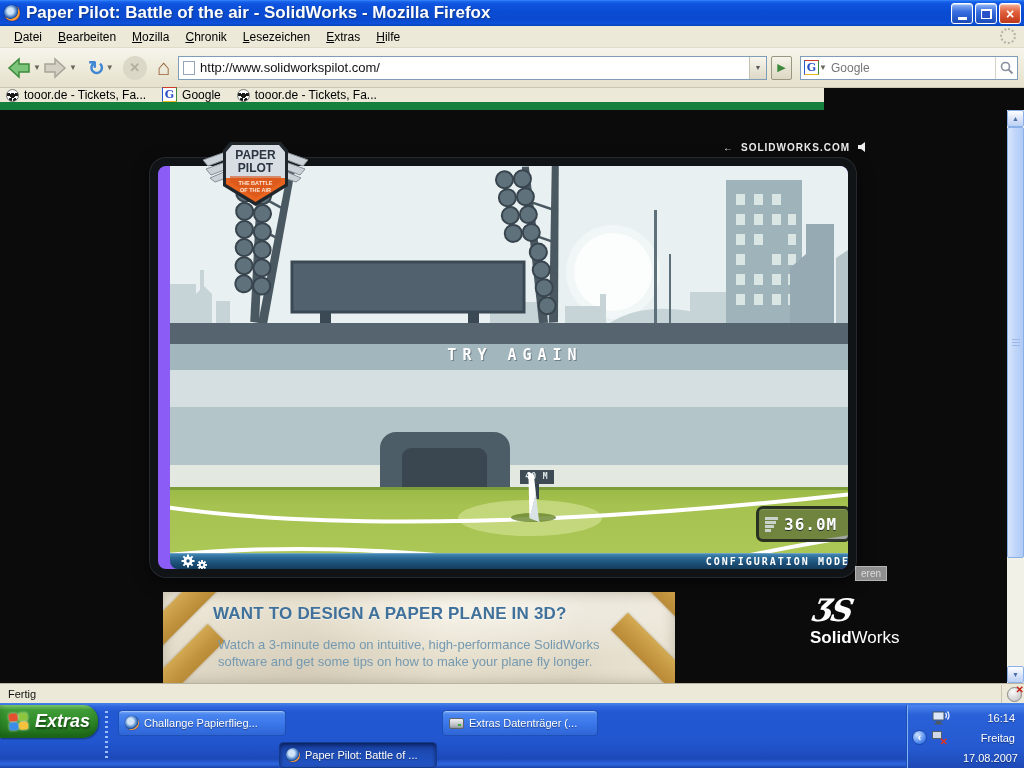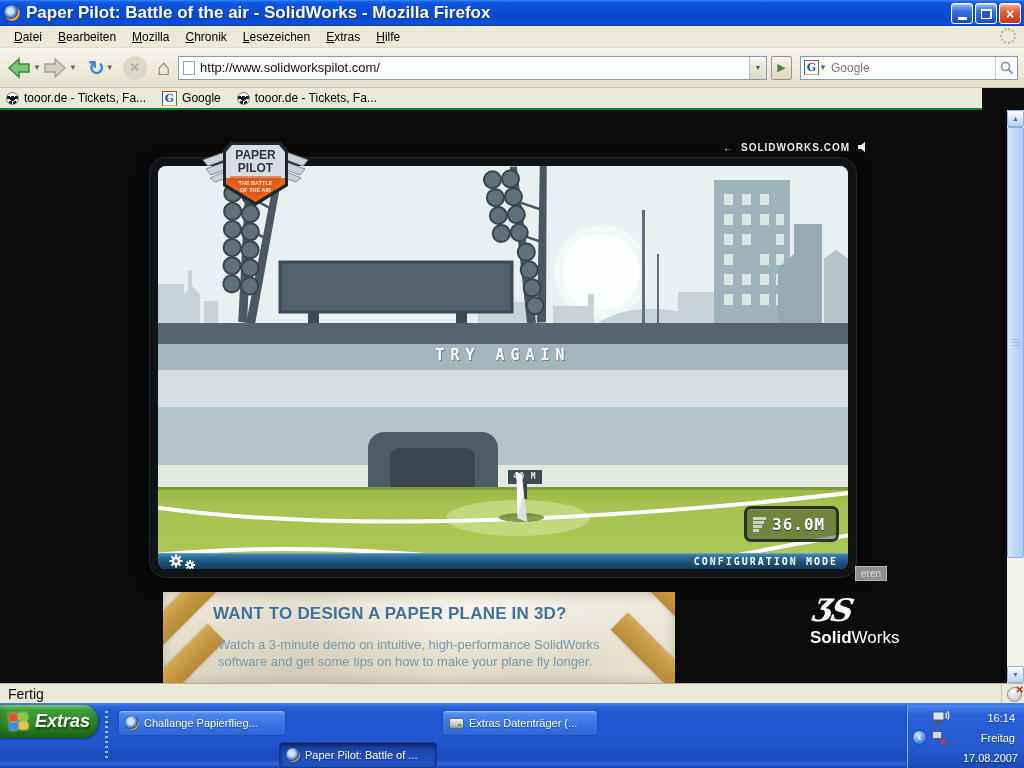--- a/index.html
+++ b/index.html
@@ -53,22 +53,22 @@
     display:flex; align-items:center; justify-content:center; font-size:7px; color:#555; }
   .go-btn { width:21px; height:24px; border:1px solid #9a9682; border-radius:2px; background:linear-gradient(180deg,#f6f4ea,#dcd7c2);
     display:flex; align-items:center; justify-content:center; color:#3d8a3d; font-size:11px; margin-right:8px; }
   .searchbox { width:218px; height:24px; background:#fff; border:1px solid #7f9db9; display:flex; align-items:center; }
   .g-ico { width:15px; height:15px; margin-left:3px; border:1px solid; border-color:#d03a28 #3a8a3a #e8b820 #2a5ad0;
     color:#2a50c8; font-family:"DejaVu Serif",serif; font-weight:bold; font-size:11px; line-height:13px; text-align:center; background:#fff; }
   .searchbox input { flex:1; border:none; outline:none; font-size:12px; color:#999; padding-left:4px; background:transparent; width:60px; }
   .mag-area { width:22px; height:22px; border-left:1px solid #d6d2c2; display:flex; align-items:center; justify-content:center; }
 
   
-  .bookmarksbar { position:absolute; left:0; top:88px; width:982px; height:22px; background:#ece9d8;
-    border-bottom:2px solid #15803d; display:flex; align-items:center; padding-left:6px; gap:16px; }
+  .bookmarksbar { position:absolute; left:0; top:88px; width:824px; height:22px; background:#ece9d8;
+    border-bottom:8px solid #15803d; display:flex; align-items:flex-end; padding-left:6px; gap:16px; }
   .bm-item { display:flex; align-items:center; gap:5px; font-size:12px; color:#000; }
   .soccer-ico { width:13px; height:13px; border-radius:50%; border:1px solid #777;
     background: radial-gradient(circle at 50% 50%, #1a1a1a 0 2.4px, transparent 2.6px),
       radial-gradient(circle at 12% 42%, #1a1a1a 0 1.7px, transparent 1.9px),
       radial-gradient(circle at 88% 42%, #1a1a1a 0 1.7px, transparent 1.9px),
       radial-gradient(circle at 32% 90%, #1a1a1a 0 1.7px, transparent 1.9px),
       radial-gradient(circle at 72% 90%, #1a1a1a 0 1.7px, transparent 1.9px), #fdfdfd; }
 
   
   .content { position:absolute; left:0; top:110px; width:1024px; height:573px; background:#0b0b0c; overflow:hidden; }
@@ -85,21 +85,21 @@
   
   .sw-link { position:absolute; left:723px; top:31px; display:flex; align-items:center; gap:7px; color:#ededed;
     font-size:10px; font-weight:bold; letter-spacing:1px; }
 
   
   .logo { position:absolute; left:203px; top:28px; width:105px; height:84px; z-index:5; }
 
   
   .game-frame { position:absolute; left:150px; top:48px; width:706px; height:419px;
     border:8px solid #101417; border-radius:16px; background:#8b5cf6; overflow:hidden;
-    box-shadow:0 0 0 1px #26292e, 0 5px 16px rgba(0,0,0,.55); }
+    box-shadow:0 0 0 1px #26292e, 0 5px 16px rgba(0,0,0,.55);padding-left:12px; }
   .gf-inner { position:relative; width:690px; height:403px; overflow:hidden; }
   .band { position:absolute; left:0; width:690px; }
   .band.wall  { top:157px; height:21px; background:#55646e; }
   .band.stand { top:178px; height:26px; background:#a2b6bd; }
   .band.light1{ top:204px; height:37px; background:#d5dfe1; }
   .band.gray2 { top:241px; height:58px; background:#b4c5c9; }
   .band.pale  { top:299px; height:22px; background:#e3e8e0; }
   .try-again { position:absolute; left:0; top:180px; width:690px; text-align:center;
     font-family:"DejaVu Sans Mono",monospace; font-weight:bold; font-size:15px; letter-spacing:6px; color:#fdfdfd;
     text-shadow:1px 1px 0 rgba(70,82,92,.55); }
@@ -150,21 +150,21 @@
 
   
   .sw-brand { position:absolute; left:800px; top:488px; width:120px; height:64px; color:#fff; }
   .ds-mark { position:absolute; left:14px; top:-6px; font-family:"DejaVu Serif",serif; font-style:italic; font-weight:bold;
     font-size:31px; transform:skewX(-10deg); letter-spacing:-3px; }
   .sw-name { position:absolute; left:10px; top:30px; font-size:17px; }
   .sw-name b { font-weight:bold; } .sw-name span { font-weight:normal; }
 
   
   .statusbar { position:absolute; left:0; top:683px; width:1024px; height:20px; background:#ece9d8;
-    border-top:1px solid #b8b4a2; display:flex; align-items:center; padding:0 8px; font-size:14px; color:#111; }
+    border-top:1px solid #b8b4a2; display:flex; align-items:center; padding:0 8px; font-size:11px; color:#111; }
   .status-right { position:absolute; right:2px; top:1px; height:18px; display:flex; align-items:center; border-left:1px solid #c9c5b2; padding-left:5px; }
   .ball-x { position:relative; width:15px; height:15px; border-radius:50%; border:1px solid #888;
     background:radial-gradient(circle at 35% 30%, #fcfcfc, #c9c9c9 80%); }
   .ball-x::after { content:"✕"; position:absolute; right:-3px; top:-4px; color:#c81e10; font-size:10px; font-weight:bold; }
 
   
   .taskbar { position:absolute; left:0; top:703px; width:1024px; height:65px;
     background:linear-gradient(180deg,#4b83eb 0,#2e64dd 6%,#2258d2 14%,#2156cf 60%,#1c49b8 86%,#2e66e0 94%,#1941a5 100%); }
   .start-btn { position:absolute; left:0; top:2px; width:98px; height:33px; border-radius:0 15px 15px 0;
     background:linear-gradient(180deg,#7ec96f 0,#3f9c36 15%,#2f8a28 55%,#25771f 90%);

